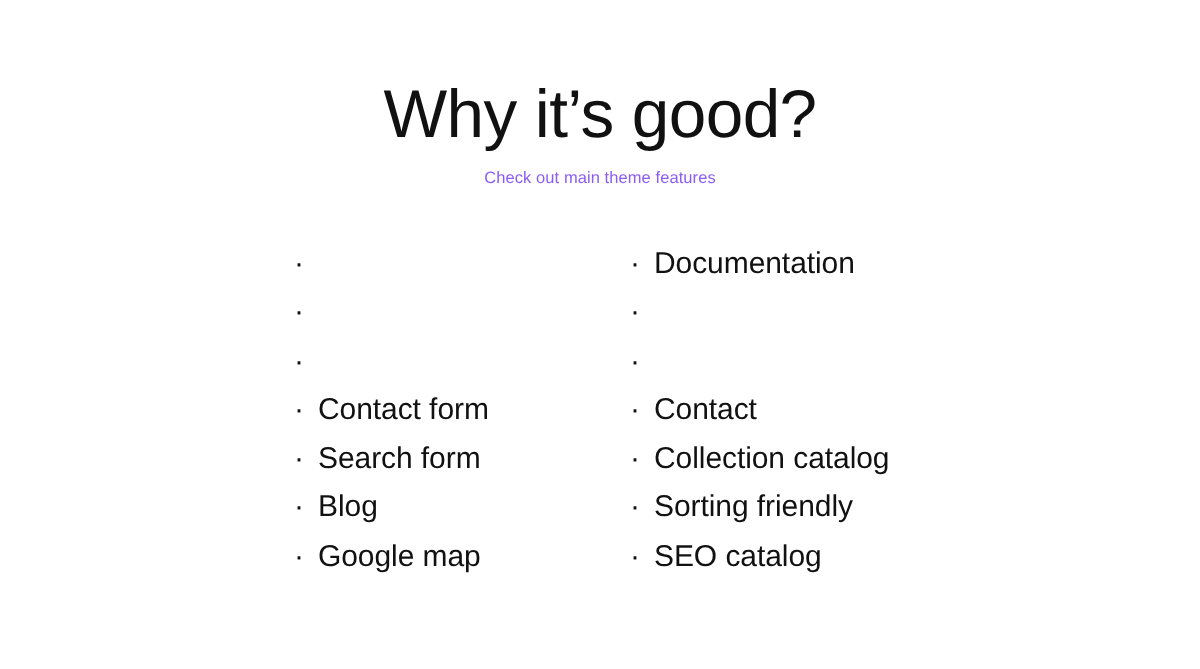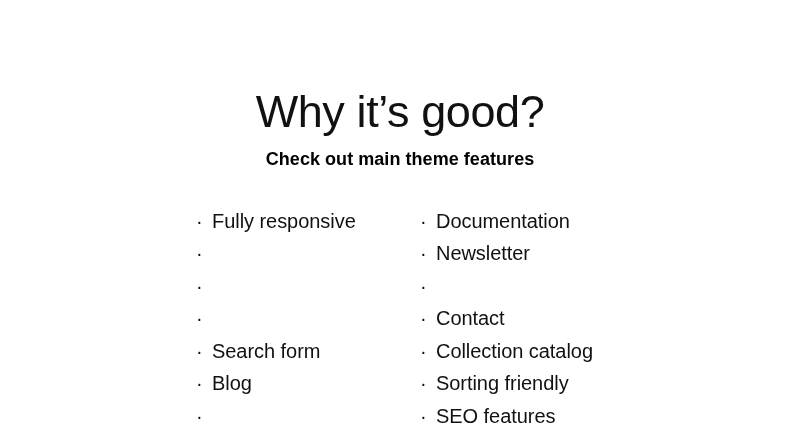--- a/index.html
+++ b/index.html
@@ -18,35 +18,34 @@
     position: relative;
     width: 800px;
     height: 446px;
     background: #ffffff;
     box-sizing: border-box;
   }
   .header {
     width: 100%;
     text-align: center;
     padding-top: 52px;
-    margin-top: 36px;
   }
   .page-title {
     font-size: 45px;
     font-weight: 400;
     letter-spacing: -0.4px;
     line-height: 1.06;
     color: #111111;
     margin: 0;
   }
   .page-subtitle {
-    font-size: 18px;
-    font-weight: 700;
+    font-size: 11px;
+    font-weight: 400;
     letter-spacing: 0.05px;
-    color: #000000;
+    color: #8b5cf6;
     margin: 0;
     padding-top: 13px;
   }
   .features {
     display: flex;
     justify-content: flex-start;
     padding-left: 196px;
     padding-top: 35px;
     box-sizing: border-box;
   }
@@ -89,68 +88,68 @@
   <div class="header">
     <h1 class="page-title">Why it’s good?</h1>
     <p class="page-subtitle">Check out main theme features</p>
   </div>
 
   <div class="features">
 
     <div class="feature-column col-left">
       <div class="feature-item">
         <span class="bullet-dot">·</span>
-        <span class="feature-label">Fully responsive</span>
       </div>
       <div class="feature-item">
         <span class="bullet-dot">·</span>
       </div>
       <div class="feature-item">
         <span class="bullet-dot">·</span>
       </div>
       <div class="feature-item">
         <span class="bullet-dot">·</span>
+        <span class="feature-label">Contact form</span>
       </div>
       <div class="feature-item">
         <span class="bullet-dot">·</span>
         <span class="feature-label">Search form</span>
       </div>
       <div class="feature-item">
         <span class="bullet-dot">·</span>
         <span class="feature-label">Blog</span>
       </div>
       <div class="feature-item">
         <span class="bullet-dot">·</span>
+        <span class="feature-label">Google map</span>
       </div>
     </div>
 
     <div class="feature-column col-right">
       <div class="feature-item">
         <span class="bullet-dot">·</span>
         <span class="feature-label">Documentation</span>
       </div>
       <div class="feature-item">
         <span class="bullet-dot">·</span>
-        <span class="feature-label">Newsletter</span>
       </div>
       <div class="feature-item">
         <span class="bullet-dot">·</span>
       </div>
       <div class="feature-item">
         <span class="bullet-dot">·</span>
         <span class="feature-label">Contact</span>
       </div>
       <div class="feature-item">
         <span class="bullet-dot">·</span>
         <span class="feature-label">Collection catalog</span>
       </div>
       <div class="feature-item">
         <span class="bullet-dot">·</span>
         <span class="feature-label">Sorting friendly</span>
       </div>
       <div class="feature-item">
         <span class="bullet-dot">·</span>
-        <span class="feature-label">SEO features</span>
+        <span class="feature-label">SEO catalog</span>
       </div>
     </div>
 
   </div>
 </div>
 
 </body></html>

